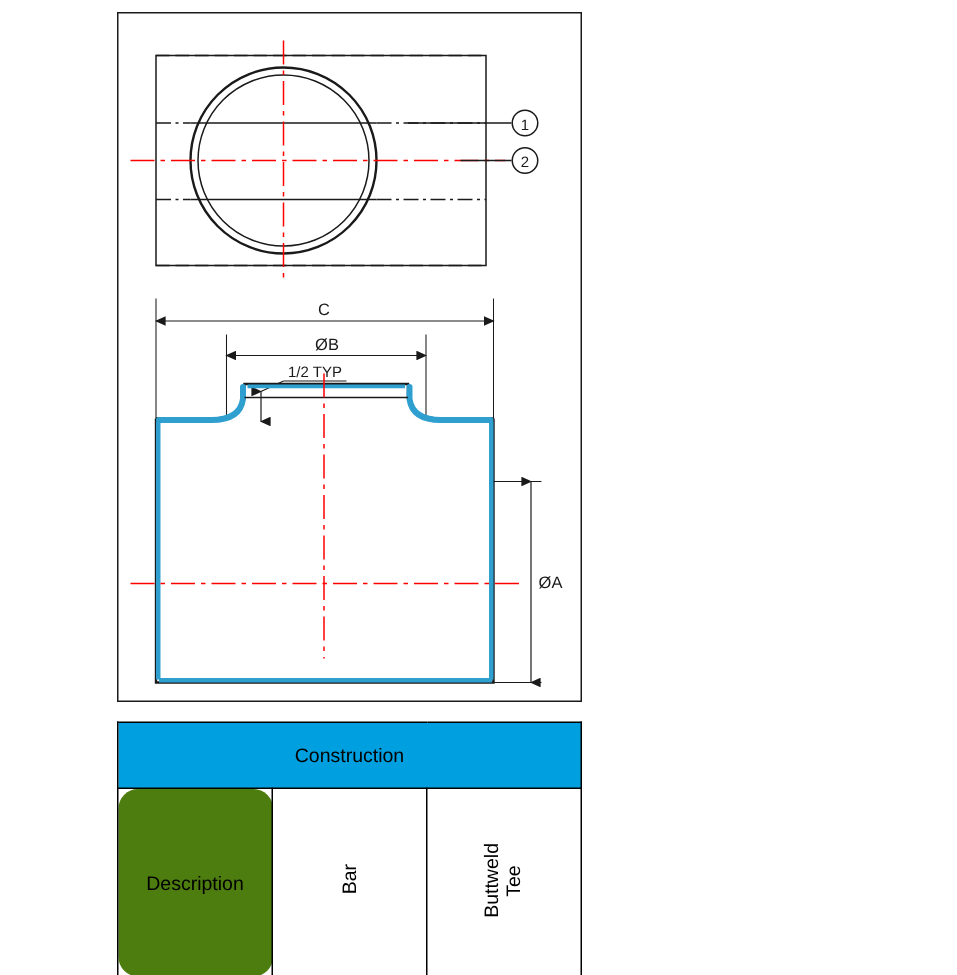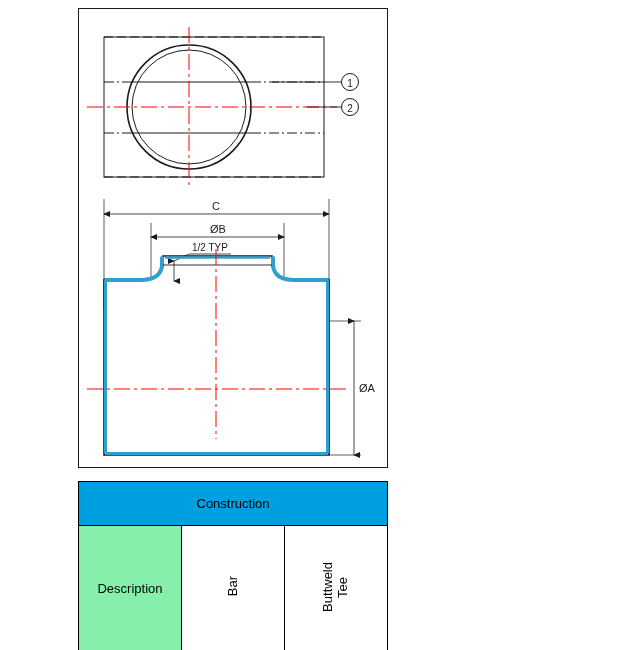--- a/index.html
+++ b/index.html
@@ -71,24 +71,25 @@
     width: 105px;
     font-size: 12px;
   }
   .cell-num {
     background: #ffffff;
     color: #000000;
     height: 20px;
     width: 102px;
   }
   .cell-desc-label {
-    background: #86efac;
+    background: #4d7c0f;
     color: #ffffff;
     height: 100px;
     font-size: 12px;
+    border-radius: 13px;
   }
   .cell-desc-val {
     background: #ffffff;
     color: #000000;
     height: 100px;
     font-size: 12px;
   }
   .vert {
     display: inline-block;
     writing-mode: vertical-rl;

